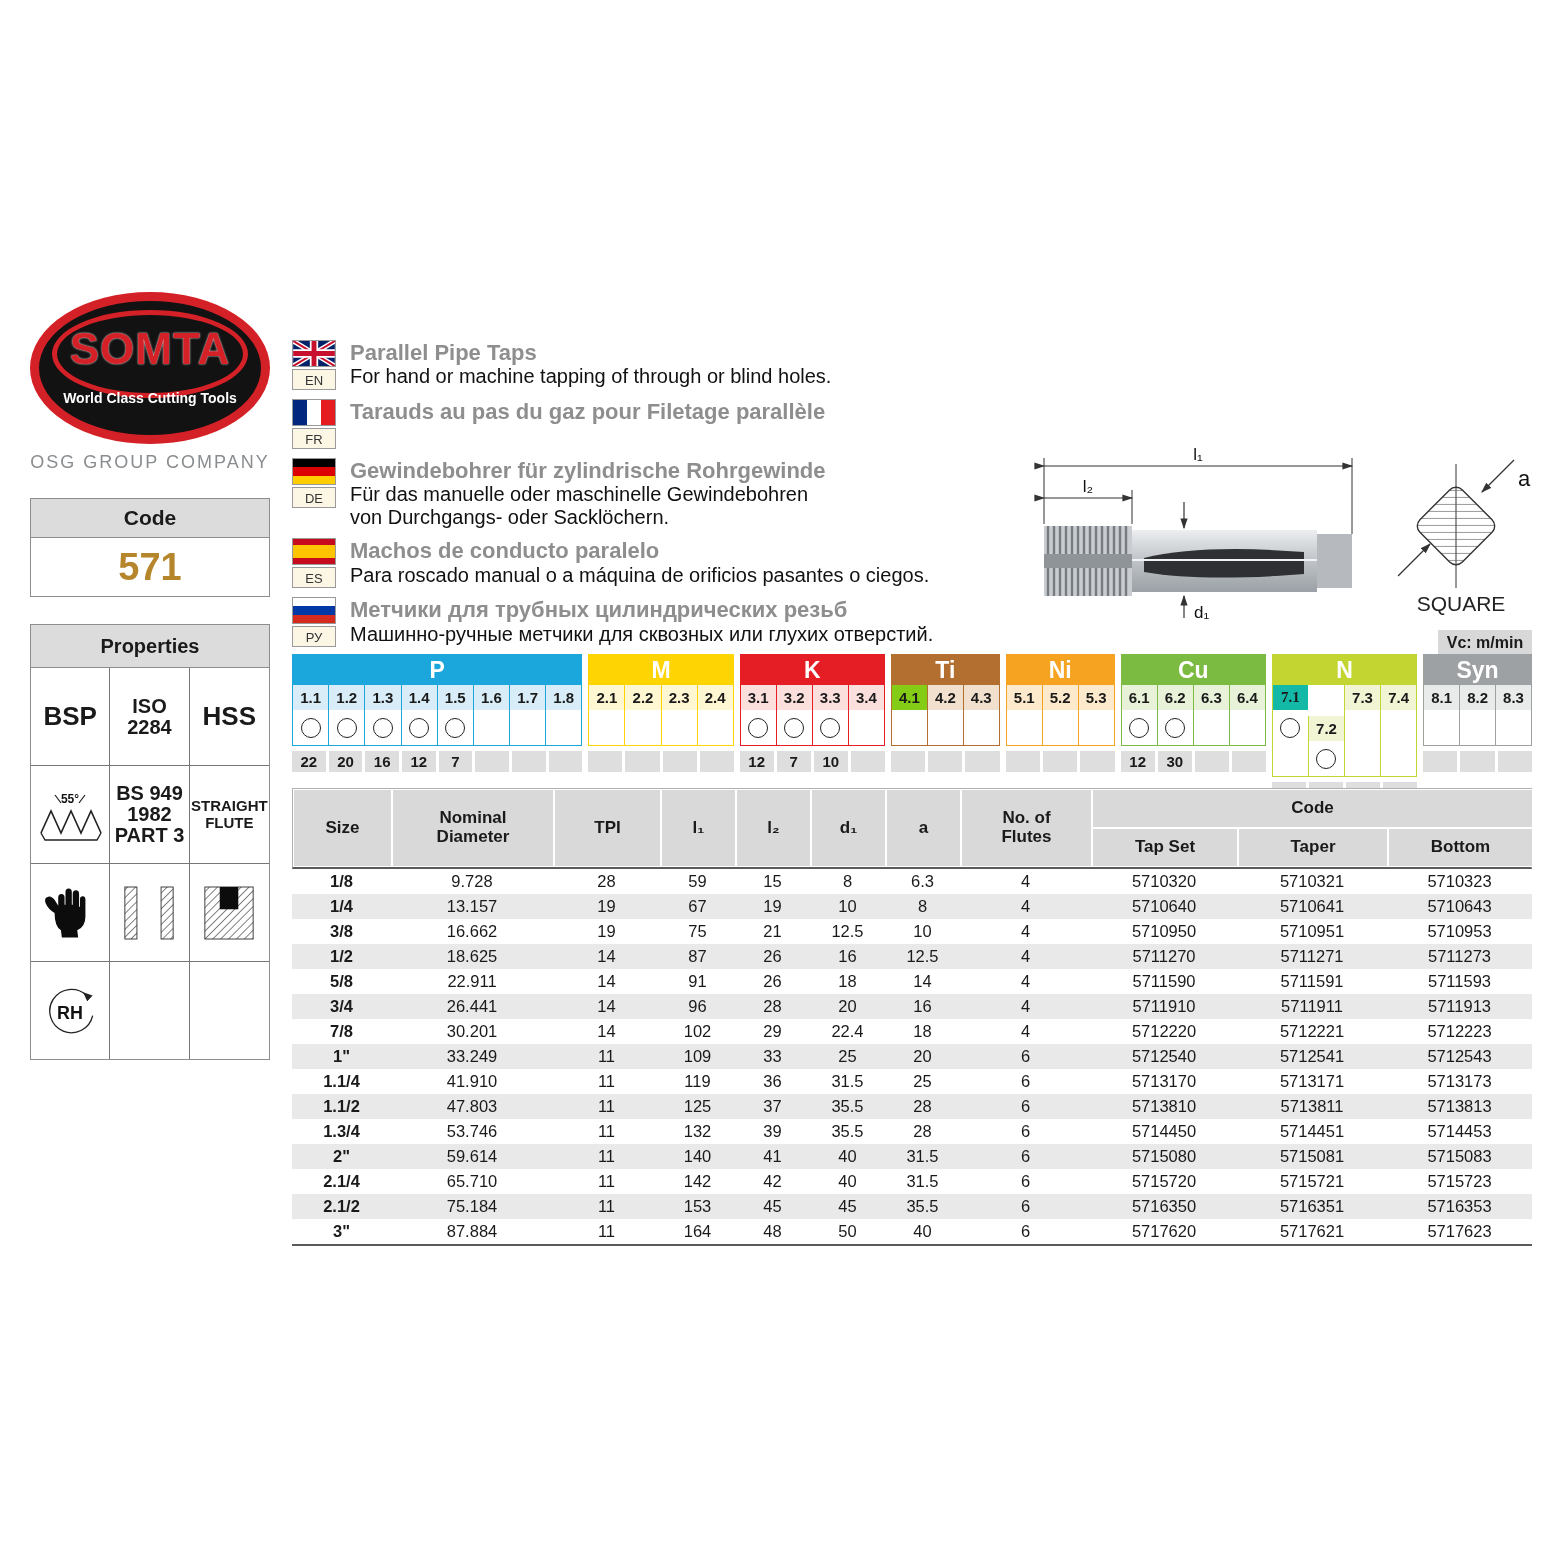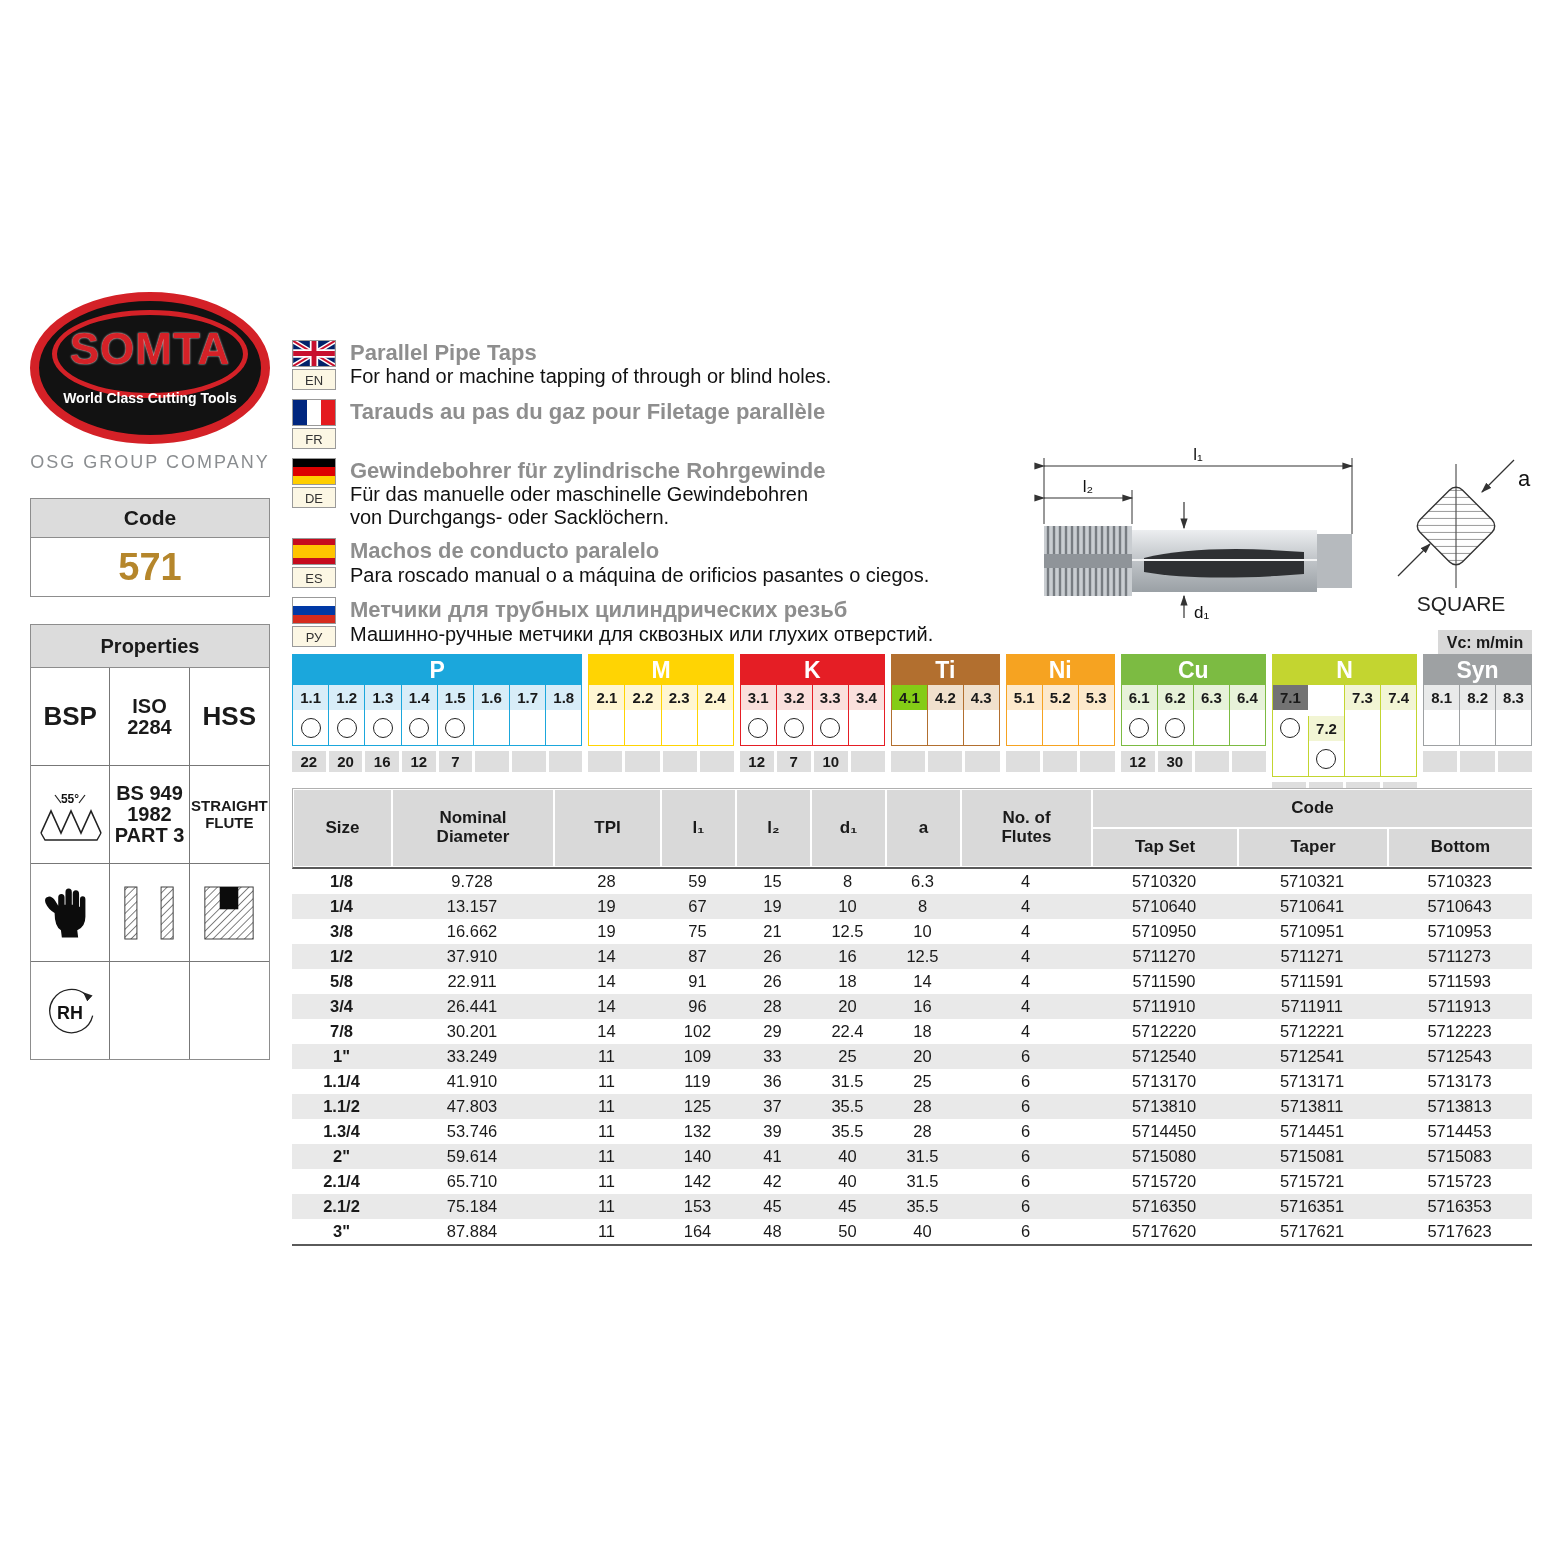--- a/index.html
+++ b/index.html
@@ -486,21 +486,21 @@
         <div class="mat-val">30</div>
         <div class="mat-val"></div>
         <div class="mat-val"></div>
       </div>
     </div>
     <div class="mat-group" style="flex-grow: 4; flex-basis: 0px;">
       <div class="mat-block" style="border-color: rgb(195, 213, 48);">
         <div class="mat-head" style="background: rgb(195, 213, 48);">N</div>
         <div class="mat-cols">
           <div class="mat-col" style="border-color: rgb(195, 213, 48);">
-            <div class="mat-num" style="background: #737373;">7.1</div>
+            <div class="mat-num" style="background: #14b8a6; font-family: Liberation Serif, serif;">7.1</div>
             <div class="mat-cir">
               <span></span>
             </div>
           </div>
           <div class="mat-col" style="border-color: rgb(195, 213, 48); margin-top: 31px;">
             <div class="mat-num" style="background: rgb(242, 245, 212);">7.2</div>
             <div class="mat-cir">
               <span></span>
             </div>
           </div>
@@ -599,21 +599,21 @@
         <div class="td">21</div>
         <div class="td">12.5</div>
         <div class="td">10</div>
         <div class="td">4</div>
         <div class="td">5710950</div>
         <div class="td">5710951</div>
         <div class="td">5710953</div>
       </div>
       <div class="t-row alt">
         <div class="td size">1/2</div>
-        <div class="td">37.910</div>
+        <div class="td">18.625</div>
         <div class="td">14</div>
         <div class="td">87</div>
         <div class="td">26</div>
         <div class="td">16</div>
         <div class="td">12.5</div>
         <div class="td">4</div>
         <div class="td">5711270</div>
         <div class="td">5711271</div>
         <div class="td">5711273</div>
       </div>

